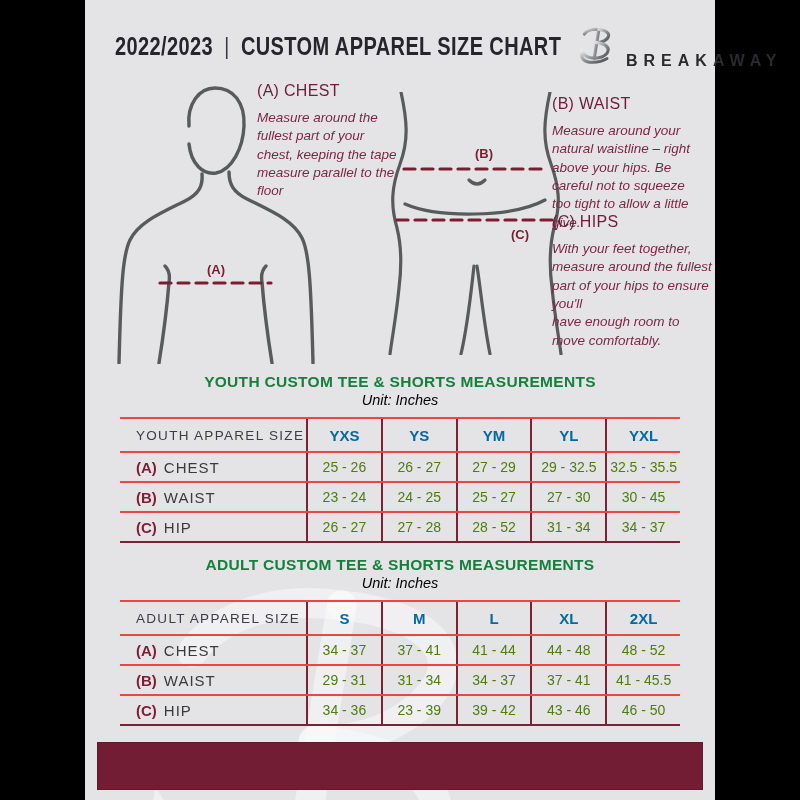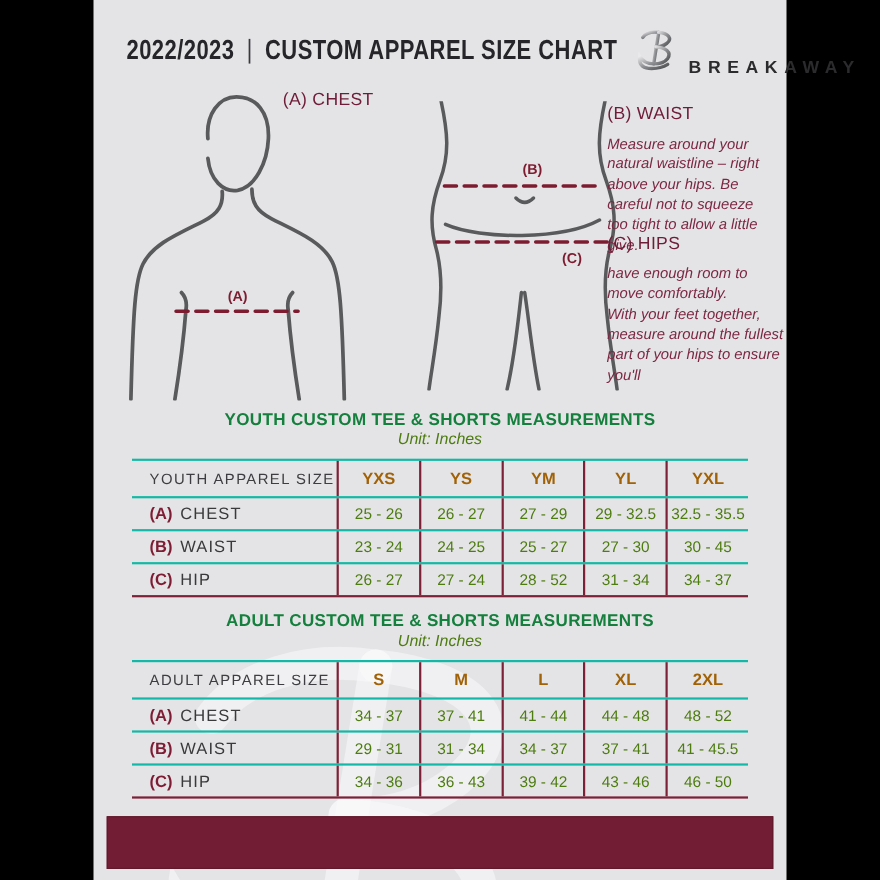--- a/index.html
+++ b/index.html
@@ -22,29 +22,29 @@
   
   .figures { position:relative; height:288px; margin-top:12px; }
   .fig { position:absolute; }
   .inst { position:absolute; color:#78203c; }
   .inst-h { font-size:16px; font-weight:400; color:#6e1c38; margin-bottom:9px; letter-spacing:0.3px; }
   .inst-p { font-style:italic; font-size:13.5px; line-height:1.36; color:#7c2742; }
 
   
   .tbl-title { text-align:center; font-weight:700; font-size:15.5px; color:#15803d;
                letter-spacing:0.3px; margin-top:5px; }
-  .tbl-unit { text-align:center; font-style:italic; font-size:14.5px; color:#4d7c0f;
+  .tbl-unit { text-align:center; font-style:italic; font-size:14.5px; color:#000000;
               margin:1px 0 9px; }
   .tbl { width:560px; margin:0 auto; }
   .trow { display:grid; grid-template-columns:186px repeat(5,1fr);
-          border-top:2px solid #14b8a6; }
+          border-top:2px solid #ef4444; }
   .trow.last { border-bottom:2px solid #7d2136; }
   .tcell { display:flex; align-items:center; justify-content:center;
            height:28px; font-size:14px; color:#4d7c0f; }
-  .trow.head .tcell { height:32px; font-weight:700; font-size:15px; color:#a16207; }
+  .trow.head .tcell { height:32px; font-weight:700; font-size:15px; color:#0369a1; }
   .tcell:not(:first-child) { border-left:2px solid #7d2136; }
   .tcell.rowlabel, .trow.head .tcell:first-child { justify-content:flex-start; padding-left:16px; }
   .trow.head .tcell:first-child { font-weight:400; font-size:13.5px; letter-spacing:1.3px; color:#3e3e42; }
   .tcell.rowlabel { font-size:15px; letter-spacing:1px; color:#3a3a3c; }
   .key { color:#7d1c33; font-weight:800; margin-right:7px; letter-spacing:0; }
 
   
   .watermark { position:absolute; left:28px; top:540px; z-index:0; }
   .content { position:relative; z-index:1; }
   .bottom-bar { position:absolute; left:12px; right:12px; bottom:10px; height:48px;
@@ -109,20 +109,21 @@
             <path d="M 116 92 C 116 104, 120 112, 134 119 C 158 131, 180 140, 189 158 C 196 172, 198 202, 200 283"></path>
             <path d="M 52 186 C 56 190, 57 196, 56 202 C 54 228, 50 258, 46 283"></path>
             <path d="M 153 186 C 149 190, 148 196, 149 202 C 151 228, 155 258, 159 283"></path>
             <path d="M 47 203 H 158" stroke="#7d1c30" stroke-width="3.2" stroke-dasharray="11 7"></path>
             <text x="103" y="194" text-anchor="middle" font-size="13" font-weight="bold" fill="#7d1c30" stroke="none">(A)</text>
           </svg>
         </div>
 
         <div class="inst" style="left:172px; top:2px; width:142px;">
           <div class="inst-h">(A) CHEST</div>
+          <div class="inst-p">Measure around the fullest part of your chest, keeping the tape measure parallel to the floor</div>
         </div>
 
         <div class="fig" style="left:302px; top:12px;">
           <svg width="178" height="263" viewBox="0 0 178 263" fill="none" stroke="#595a5c" stroke-width="3.2" stroke-linecap="round">
             <path d="M 14 0 C 20 28, 22 48, 13 72 C 5 94, 3 112, 10 136 C 14 152, 15 172, 12 196 C 9 226, 5 246, 3 262"></path>
             <path d="M 163 0 C 157 28, 155 48, 164 72 C 172 94, 174 112, 167 136 C 163 152, 162 172, 165 196 C 168 226, 172 246, 174 262"></path>
             <path d="M 82 88 Q 90 96, 98 88"></path>
             <path d="M 18 112 C 50 126, 125 126, 158 108"></path>
             <path d="M 87 174 C 84 200, 81 232, 74 262"></path>
             <path d="M 90 174 C 94 200, 97 232, 103 262"></path>
@@ -133,22 +134,22 @@
           </svg>
         </div>
 
         <div class="inst" style="left:467px; top:15px; width:152px;">
           <div class="inst-h">(B) WAIST</div>
           <div class="inst-p">Measure around your natural waistline – right above your hips. Be careful not to squeeze too tight to allow a little give.</div>
         </div>
 
         <div class="inst" style="left:467px; top:133px; width:162px;">
           <div class="inst-h">(C) HIPS</div>
+          <div class="inst-p">With your feet together, measure around the fullest part of your hips to ensure you'll</div>
           <div class="inst-p">have enough room to move comfortably.</div>
-          <div class="inst-p">With your feet together, measure around the fullest part of your hips to ensure you'll</div>
         </div>
       </div>
 
       <div class="tbl-title">YOUTH CUSTOM TEE &amp; SHORTS MEASUREMENTS</div>
       <div class="tbl-unit">Unit: Inches</div>
       <div class="tbl">
         <div class="trow head">
           <div class="tcell">YOUTH APPAREL SIZE</div>
           <div class="tcell">YXS</div>
           <div class="tcell">YS</div>
@@ -177,21 +178,21 @@
           <div class="tcell">25 - 27</div>
           <div class="tcell">27 - 30</div>
           <div class="tcell">30 - 45</div>
         </div>
         <div class="trow last">
           <div class="tcell rowlabel">
             <span class="key">(C)</span>
               <span>HIP</span>
           </div>
           <div class="tcell">26 - 27</div>
-          <div class="tcell">27 - 24</div>
+          <div class="tcell">27 - 28</div>
           <div class="tcell">28 - 52</div>
           <div class="tcell">31 - 34</div>
           <div class="tcell">34 - 37</div>
         </div>
       </div>
 
       <div class="tbl-title" style="margin-top:13px;">ADULT CUSTOM TEE &amp; SHORTS MEASUREMENTS</div>
       <div class="tbl-unit">Unit: Inches</div>
       <div class="tbl">
         <div class="trow head">
@@ -223,21 +224,21 @@
           <div class="tcell">34 - 37</div>
           <div class="tcell">37 - 41</div>
           <div class="tcell">41 - 45.5</div>
         </div>
         <div class="trow last">
           <div class="tcell rowlabel">
             <span class="key">(C)</span>
               <span>HIP</span>
           </div>
           <div class="tcell">34 - 36</div>
-          <div class="tcell">36 - 43</div>
+          <div class="tcell">23 - 39</div>
           <div class="tcell">39 - 42</div>
           <div class="tcell">43 - 46</div>
           <div class="tcell">46 - 50</div>
         </div>
       </div>
     </div>
 
     <div class="bottom-bar"></div>
   </div>
 </div>

